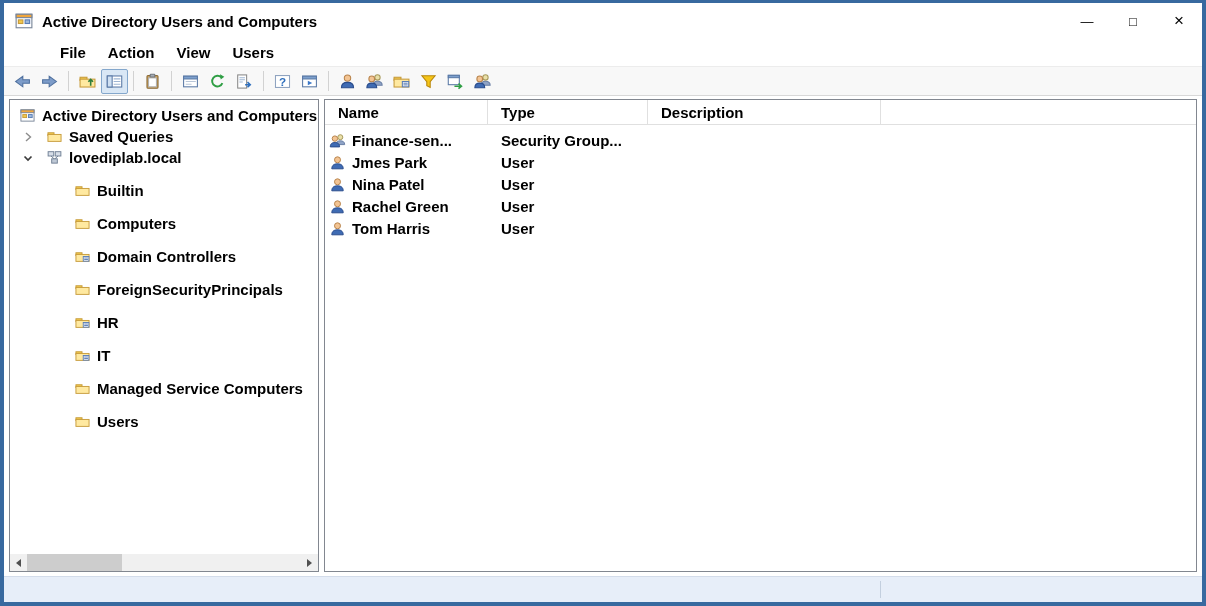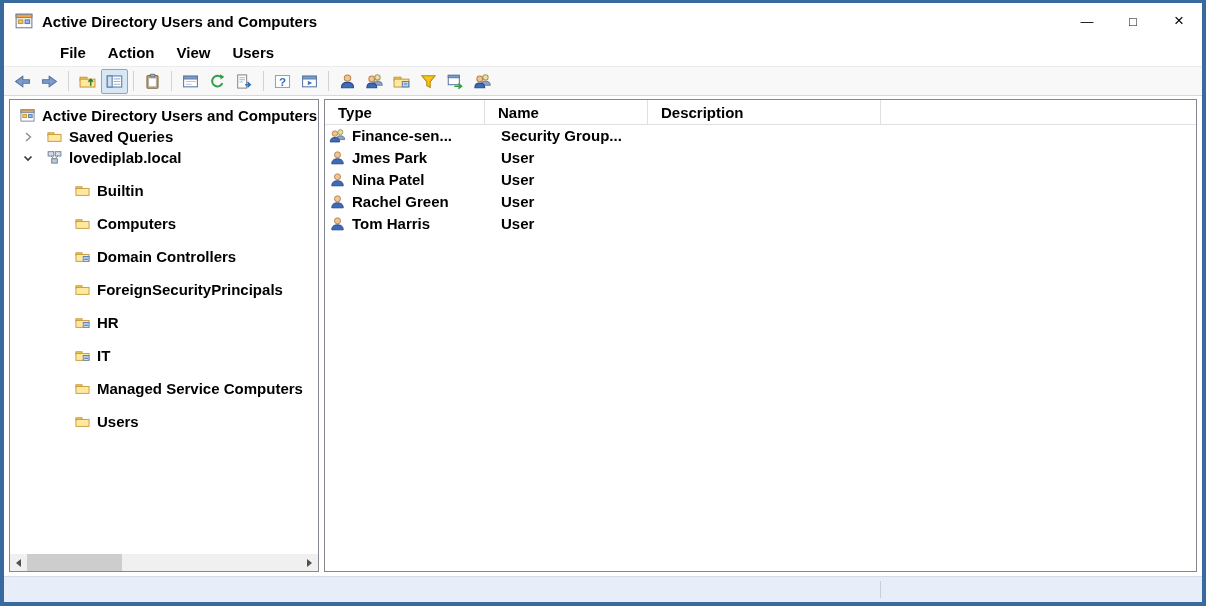--- a/index.html
+++ b/index.html
@@ -42,21 +42,21 @@
   .tri-left {width:0;height:0;border-top:4px solid transparent;border-bottom:4px solid transparent;border-right:5px solid #505050;}
   .tri-right {width:0;height:0;border-top:4px solid transparent;border-bottom:4px solid transparent;border-left:5px solid #505050;}
   .sb-thumb {width:95px; height:17px; background:#cdcdcd; flex:0 0 auto;}
   .sb-track {flex:1 1 auto;}
   
   .list-panel {flex:1 1 auto; min-width:0; border:1px solid #828790; background:#fff; display:flex; flex-direction:column; overflow:hidden;}
   .list-header {display:flex; height:25px; flex:0 0 auto; border-bottom:1px solid #e0e0e0;}
   .col {display:flex; align-items:center; padding-left:13px; border-right:1px solid #e0e0e0;}
   .col.c-name {width:163px;} .col.c-type {width:160px;} .col.c-desc {width:233px;} .col.c-rest {flex:1; border-right:none;}
   .list-body {flex:1 1 auto; padding-top:2px;}
-  .list-row {display:flex; align-items:flex-start; height:22px;}
+  .list-row {display:flex; align-items:flex-end; height:22px;}
   .cell {display:flex; align-items:center; padding-left:13px; white-space:nowrap; overflow:hidden;}
   .cell.c-name {width:163px; padding-left:4px; gap:6px;}
   .cell.c-type {width:160px;}
   .cell.c-desc {width:233px;}
   .l-ic {width:17px; height:16px; flex:0 0 auto;}
   
   .statusbar {height:26px; flex:0 0 auto; background:#e7eef9; border-top:1px solid #d3dcea; position:relative;}
   .status-divider {position:absolute; left:876px; top:4px; bottom:4px; width:1px; background:#c3cfdf;}
 </style>
 </head>
@@ -386,22 +386,22 @@
         <div class="sb-thumb"></div>
         <div class="sb-track"></div>
         <div class="sb-btn">
             <span class="tri-right"></span>
           </div>
       </div>
     </div>
 
     <div class="list-panel">
       <div class="list-header">
+        <div class="col c-name">Name</div>
         <div class="col c-type">Type</div>
-        <div class="col c-name">Name</div>
         <div class="col c-desc">Description</div>
         <div class="col c-rest"></div>
       </div>
       <div class="list-body">
 
         <div class="list-row">
           <span class="cell c-name">
               <svg class="l-ic">
                 <use href="#i-group"></use>
               </svg>

